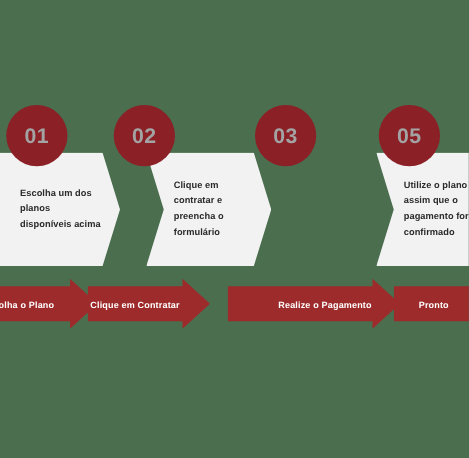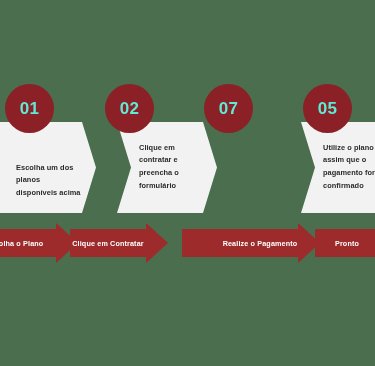--- a/index.html
+++ b/index.html
@@ -53,40 +53,40 @@
     line-height: 1.75;
     color: #2b2b2b;
     letter-spacing: 0.05px;
   }
 
   .chev-1 { left: -14px; width: 110px; }
   .chev-2 { left: 117px;  width: 100px; }
   .chev-3 { left: 200px; width: 100px; }
   .chev-4 { left: 301px; width: 102px; }
 
-  .chev-1 .chev-text { left: 30px; right: 14px; margin-top: 13px; }
+  .chev-1 .chev-text { left: 30px; right: 14px; }
 
   
   .step-circle {
     position: absolute;
     width: 49px;
     height: 49px;
     border-radius: 50%;
     background: #8b2027;
-    color: #5eead4;
+    color: #a3a3a3;
     font-size: 17px;
     font-weight: bold;
     display: flex;
     align-items: center;
     justify-content: center;
     letter-spacing: 0.4px;
     top: 84px;
   }
   .circle-1 { left: 5px; }
-  .circle-2 { left: 105px; }
+  .circle-2 { left: 91px; }
   .circle-3 { left: 204px; }
   .circle-4 { left: 303px; }
 
   
   #arrow-row {
     position: absolute;
     left: 0;
     top: 223px;
     width: 375px;
     height: 40px;
@@ -131,21 +131,21 @@
     <div class="chev-panel chev-2">
       <div class="chev-text">Clique em contratar e preencha o formulário</div>
     </div>
     <div class="chev-panel chev-4">
       <div class="chev-text">Utilize o plano assim que o pagamento for confirmado</div>
     </div>
   </div>
 
   <div class="step-circle circle-1">01</div>
   <div class="step-circle circle-2">02</div>
-  <div class="step-circle circle-3">07</div>
+  <div class="step-circle circle-3">03</div>
   <div class="step-circle circle-4">05</div>
 
   <div id="arrow-row">
     <div class="arrow-banner arrow-1">
       <span class="arrow-label">Escolha o Plano</span>
     </div>
     <div class="arrow-banner arrow-2">
       <span class="arrow-label">Clique em Contratar</span>
     </div>
     <div class="arrow-banner arrow-3">

